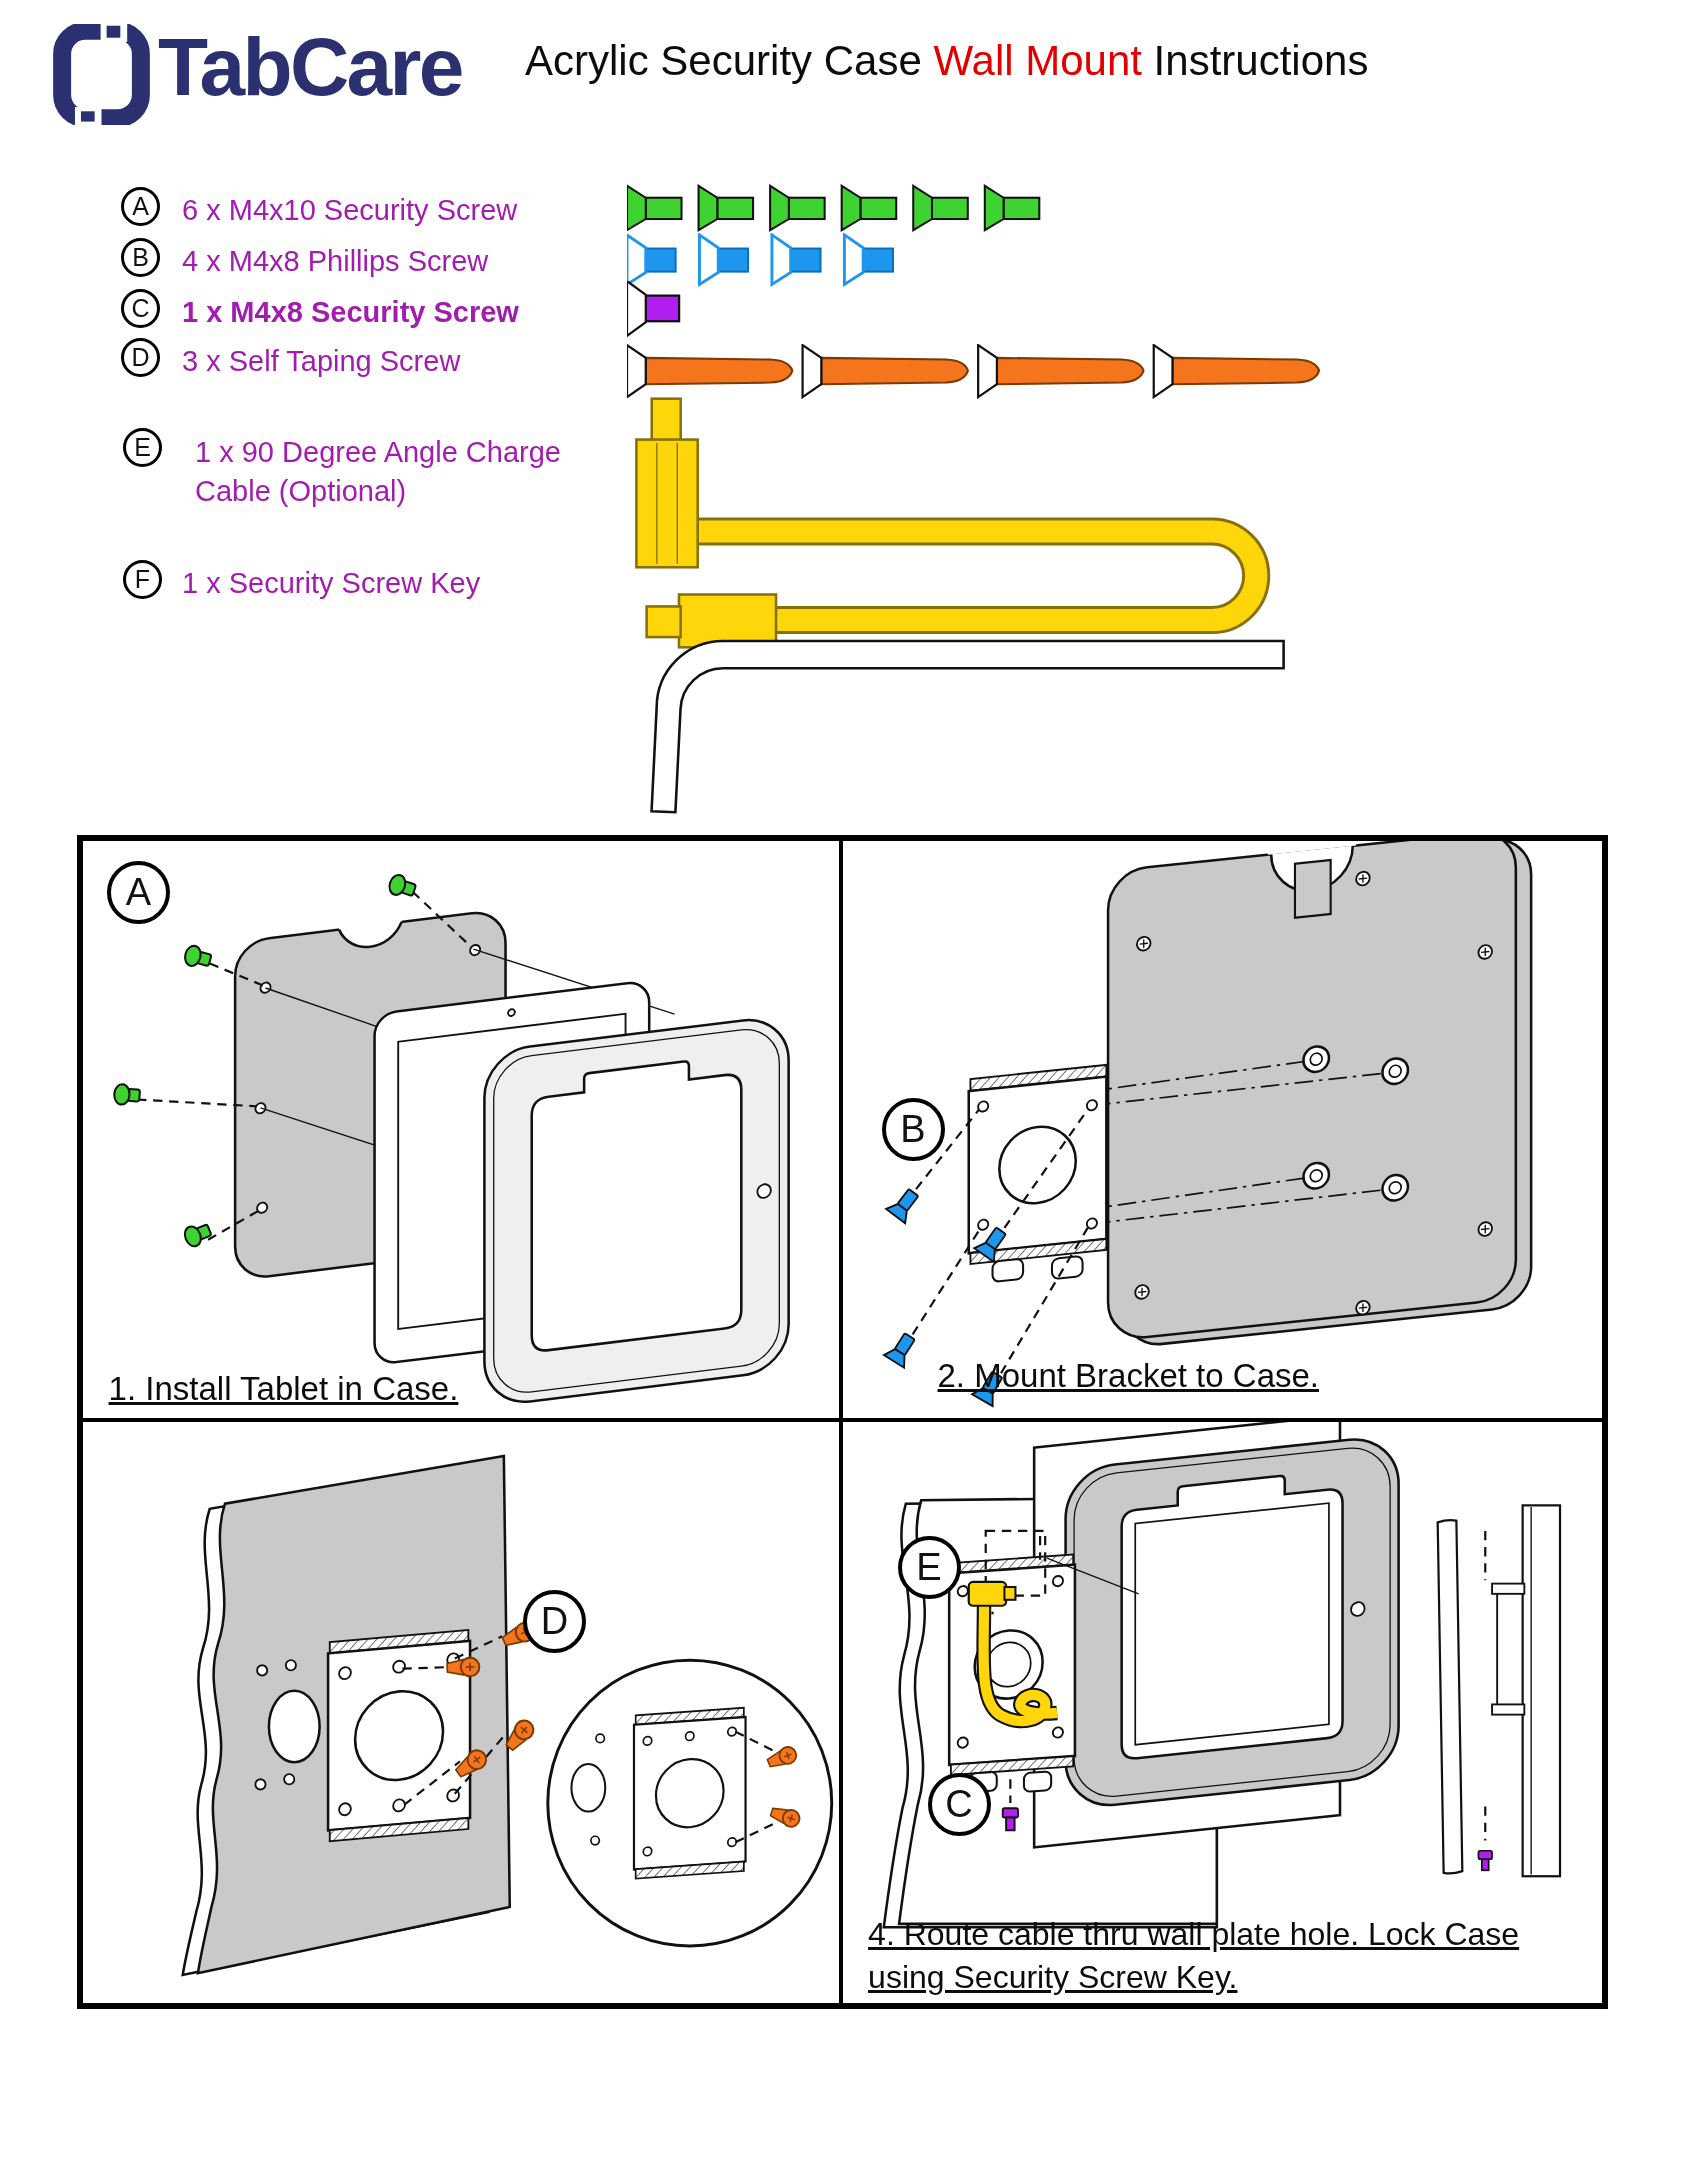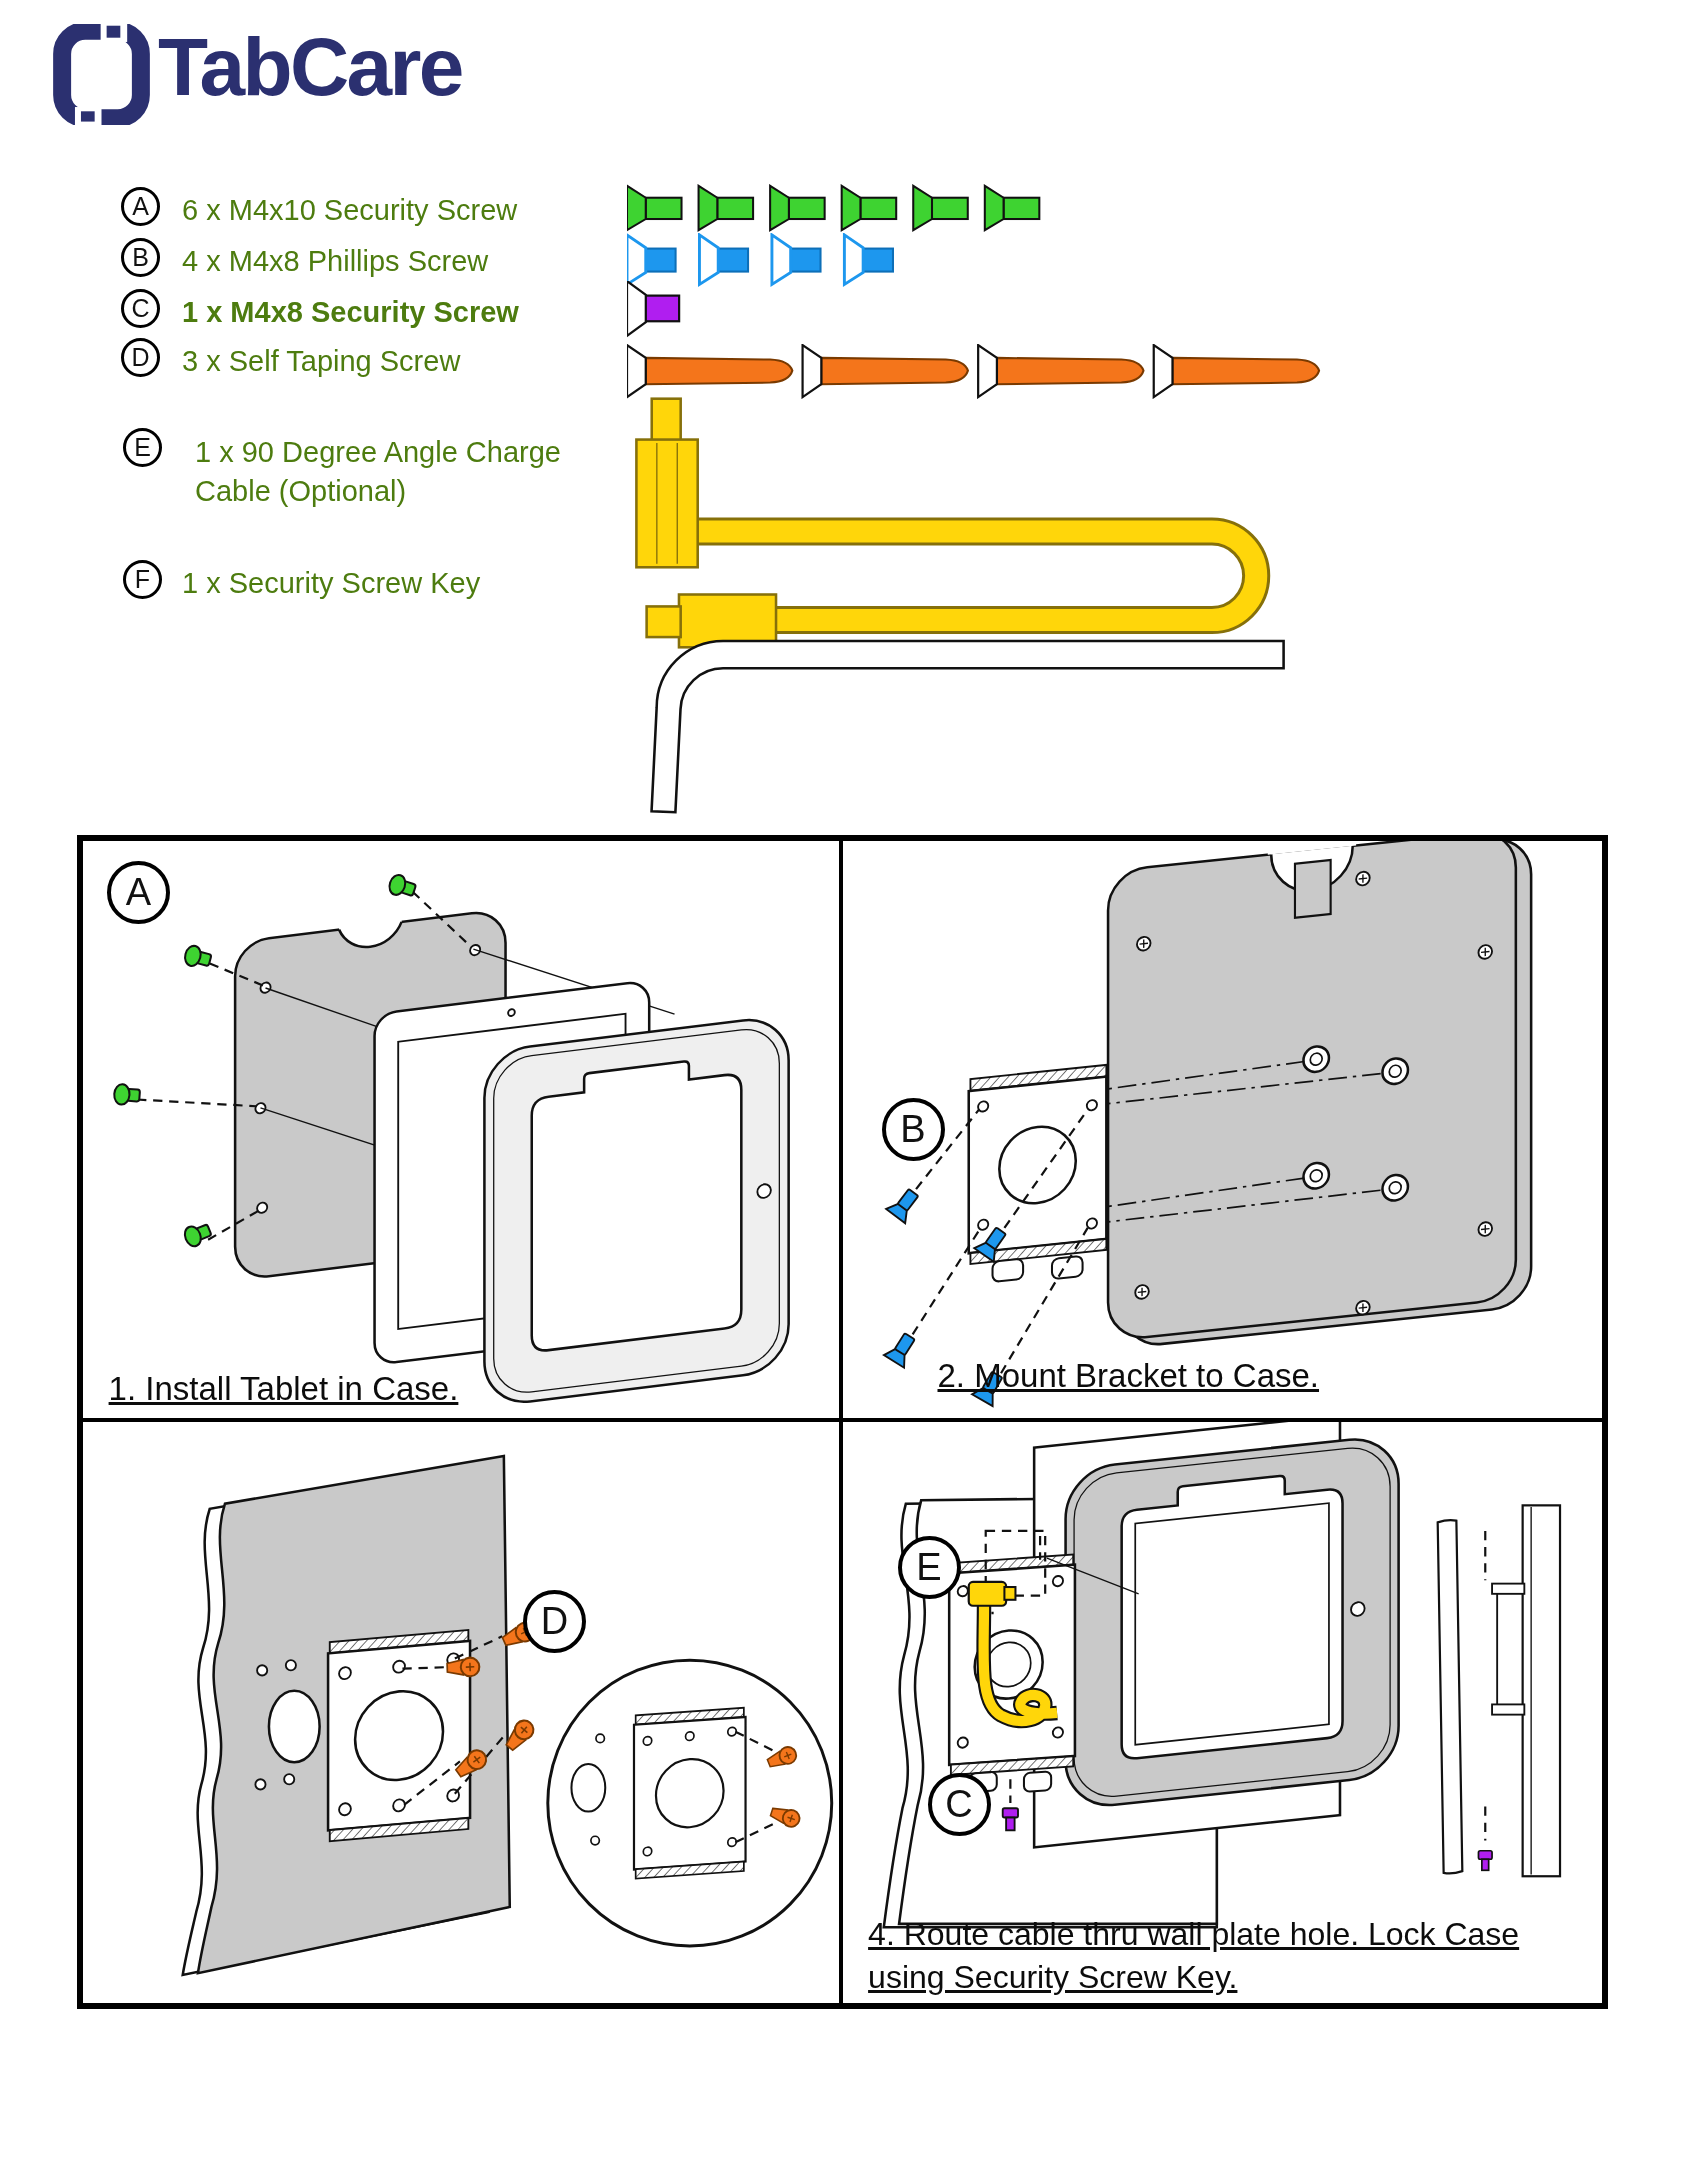--- a/index.html
+++ b/index.html
@@ -13,21 +13,21 @@
   .abs{position:absolute;}
   
   .logo-text{position:absolute;left:158px;top:20.4px;font-size:82px;font-weight:bold;
              color:var(--brand-navy);letter-spacing:-2.6px;}
   .title{position:absolute;left:525px;top:37px;font-size:42px;white-space:pre;color:#0c0c0c;}
   .title .red{color:var(--accent-red);}
   
   .part-circle{position:absolute;width:39px;height:39px;box-sizing:border-box;border:3.4px solid #000;
                border-radius:50%;display:flex;align-items:center;justify-content:center;
                font-size:25px;background:#fff;}
-  .part-label{position:absolute;font-size:29px;line-height:1.35;color:#4d7c0f;}
+  .part-label{position:absolute;font-size:29px;line-height:1.35;color:#a21caf;}
   
   .grid{position:absolute;left:77px;top:835px;width:1531px;height:1174px;border:6px solid #000;
         box-sizing:border-box;display:grid;grid-template-columns:1fr 1fr;grid-template-rows:1fr 1fr;background:#fff;}
   .cell{position:relative;box-sizing:border-box;overflow:hidden;background:#fff;}
   .c1{border-right:4.3px solid #000;border-bottom:4.3px solid #000;}
   .c2{border-bottom:4.3px solid #000;}
   .c3{border-right:4.3px solid #000;}
   svg.panel{position:absolute;left:0;top:0;width:100%;height:100%;}
   .badge{position:absolute;width:63px;height:63px;box-sizing:border-box;border:4.3px solid #000;
          border-radius:50%;display:flex;align-items:center;justify-content:center;
@@ -48,20 +48,21 @@
 
 <div class="abs" style="left:0;top:0;width:1572px;height:136px;">
   <svg class="abs" style="left:51px;top:24px;" width="101" height="101" viewBox="0 0 118 118">
     <rect x="13" y="8" width="92" height="102" rx="27" fill="none" stroke="var(--brand-navy)" stroke-width="21"></rect>
     <rect x="58" y="0" width="31" height="21" fill="#fff"></rect>
     <rect x="28" y="97" width="31" height="21" fill="#fff"></rect>
     <rect x="65" y="2" width="16" height="14" fill="var(--brand-navy)"></rect>
     <rect x="35" y="102" width="16" height="12" fill="var(--brand-navy)"></rect>
   </svg>
   <div class="logo-text">TabCare</div>
+  <div class="title"><span>Acrylic Security Case </span><span class="red">Wall Mount</span><span> Instructions</span></div>
 </div>
 
 <div>
   <div class="part-circle" style="left:121px;top:187px;">A</div>
   <div class="part-label" style="left:182px;top:191px;">6 x M4x10 Security Screw</div>
   <div class="part-circle" style="left:121px;top:238px;">B</div>
   <div class="part-label" style="left:182px;top:242px;">4 x M4x8 Phillips Screw</div>
   <div class="part-circle" style="left:121px;top:289px;">C</div>
   <div class="part-label" style="left:182px;top:293px;font-weight:bold;">1 x M4x8 Security Screw</div>
   <div class="part-circle" style="left:121px;top:338px;">D</div>

